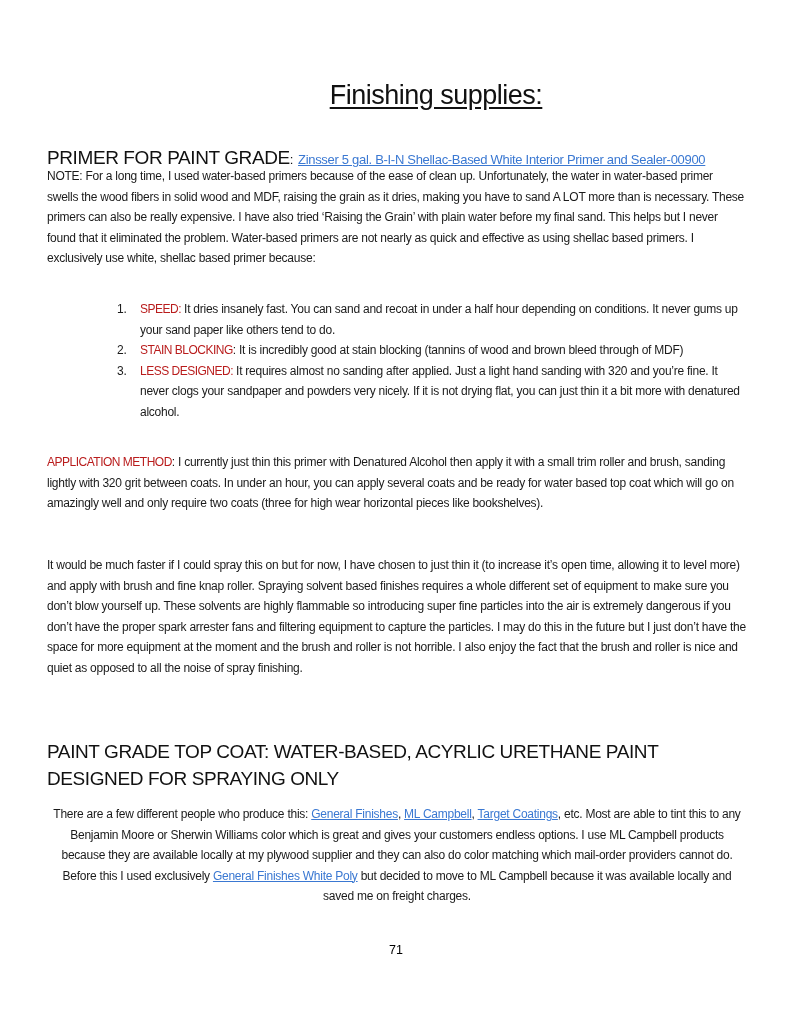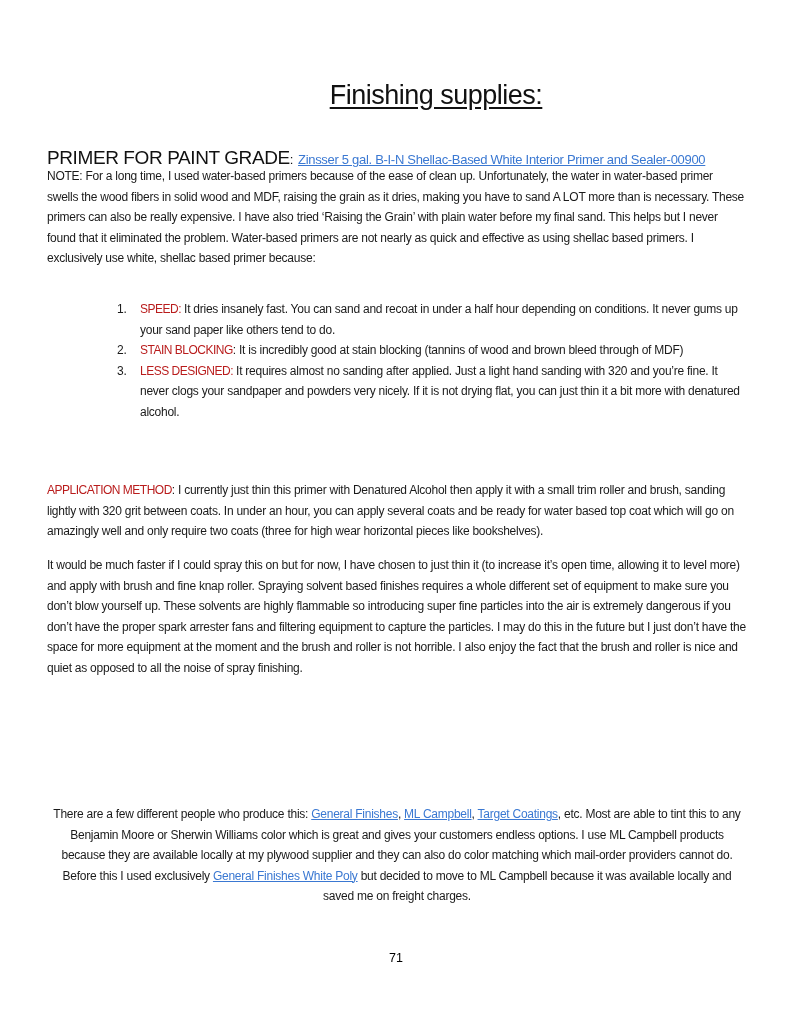--- a/index.html
+++ b/index.html
@@ -14,21 +14,21 @@
     letter-spacing: -0.5px; color: #111; padding-left: 40px;
   }
   .block { position: absolute; left: 47px; width: 700px; font-size: 12px; line-height: 20.5px; letter-spacing: -0.25px; }
   .h2 { font-size: 19px; line-height: 27px; letter-spacing: -0.4px; color: #111; }
   .h2-small-link { font-size: 13px; letter-spacing: -0.3px; }
   a, .link { color: #3a78d2; text-decoration: underline; }
   .lbl { color: #b91c1c; letter-spacing: -0.5px; }
   ol { margin: 0; padding: 0; list-style: none; }
   ol li { position: relative; padding-left: 93px; }
   ol li .num { position: absolute; left: 70px; }
-  .pagenum { position: absolute; left: 0; width: 792px; top: 943px; text-align: center; font-size: 12.5px; color: #000; margin-top: 8px; }
+  .pagenum { position: absolute; left: 0; width: 792px; top: 943px; text-align: center; font-size: 12.5px; color: #000; }
 </style>
 </head>
 <body>
 
 <div class="page">
 
   <div class="title">Finishing supplies:</div>
 
   <div class="block h2" style="top:128px;margin-top:16px;">
     <span>PRIMER FOR PAINT GRADE</span><span class="h2-small-link">:</span>
@@ -47,25 +47,26 @@
         <span class="num">2.</span>
         <span class="lbl">STAIN BLOCKING</span><span>:  It is incredibly good at stain blocking (tannins of wood and brown bleed through of MDF)</span>
       </li>
       <li>
         <span class="num">3.</span>
         <span class="lbl">LESS DESIGNED:</span><span>  It requires almost no sanding after applied. Just a light hand sanding with 320 and you’re fine.  It never clogs your sandpaper and powders very nicely.  If it is not drying flat, you can just thin it a bit more with denatured alcohol.</span>
       </li>
     </ol>
   </div>
 
-  <div class="block" style="top:480px;">
+  <div class="block" style="top:452px;">
     <span class="lbl">APPLICATION METHOD</span><span>:  I currently just thin this primer with Denatured Alcohol then apply it with a small trim roller and brush, sanding lightly with 320 grit between coats.  In under an hour, you can apply several coats and be ready for water based top coat which will go on amazingly well and only require two coats (three for high wear horizontal pieces like bookshelves).</span>
   </div>
 
   <div class="block" style="top:555px;">It would be much faster if I could spray this on but for now, I have chosen to just thin it (to increase it’s open time, allowing it to level more) and apply with brush and fine knap roller.  Spraying solvent based finishes requires a whole different set of equipment to make sure you don’t blow yourself up.  These solvents are highly flammable so introducing super fine particles into the air is extremely dangerous if you don’t have the proper spark arrester fans and filtering equipment to capture the particles.  I may do this in the future but I just don’t have the space for more equipment at the moment and the brush and roller is not horrible.  I also enjoy the fact that the brush and roller is nice and quiet as opposed to all the noise of spray finishing.</div>
 
+  <div class="block h2" style="top:738px; width:640px;">PAINT GRADE TOP COAT:  WATER-BASED, ACYRLIC URETHANE PAINT DESIGNED FOR SPRAYING ONLY</div>
 
   <div class="block" style="top:804px;text-align:center;">
     <span>There are a few different people who produce this:  </span><a style="color: rgb(58, 120, 210);">General Finishes</a><span>, </span><a style="color: rgb(58, 120, 210);">ML Campbell</a><span>, </span><a style="color: rgb(58, 120, 210);">Target Coatings</a><span>, etc.  Most are able to tint this to any Benjamin Moore or Sherwin Williams color which is great and gives your customers endless options.  I use ML Campbell products because they are available locally at my plywood supplier and they can also do color matching which mail-order providers cannot do.  Before this I used exclusively </span><a style="color: rgb(58, 120, 210);">General Finishes White Poly</a><span> but decided to move to ML Campbell because it was available locally and saved me on freight charges.</span>
   </div>
 
   <div class="pagenum">71</div>
 </div>
 
 </body></html>

